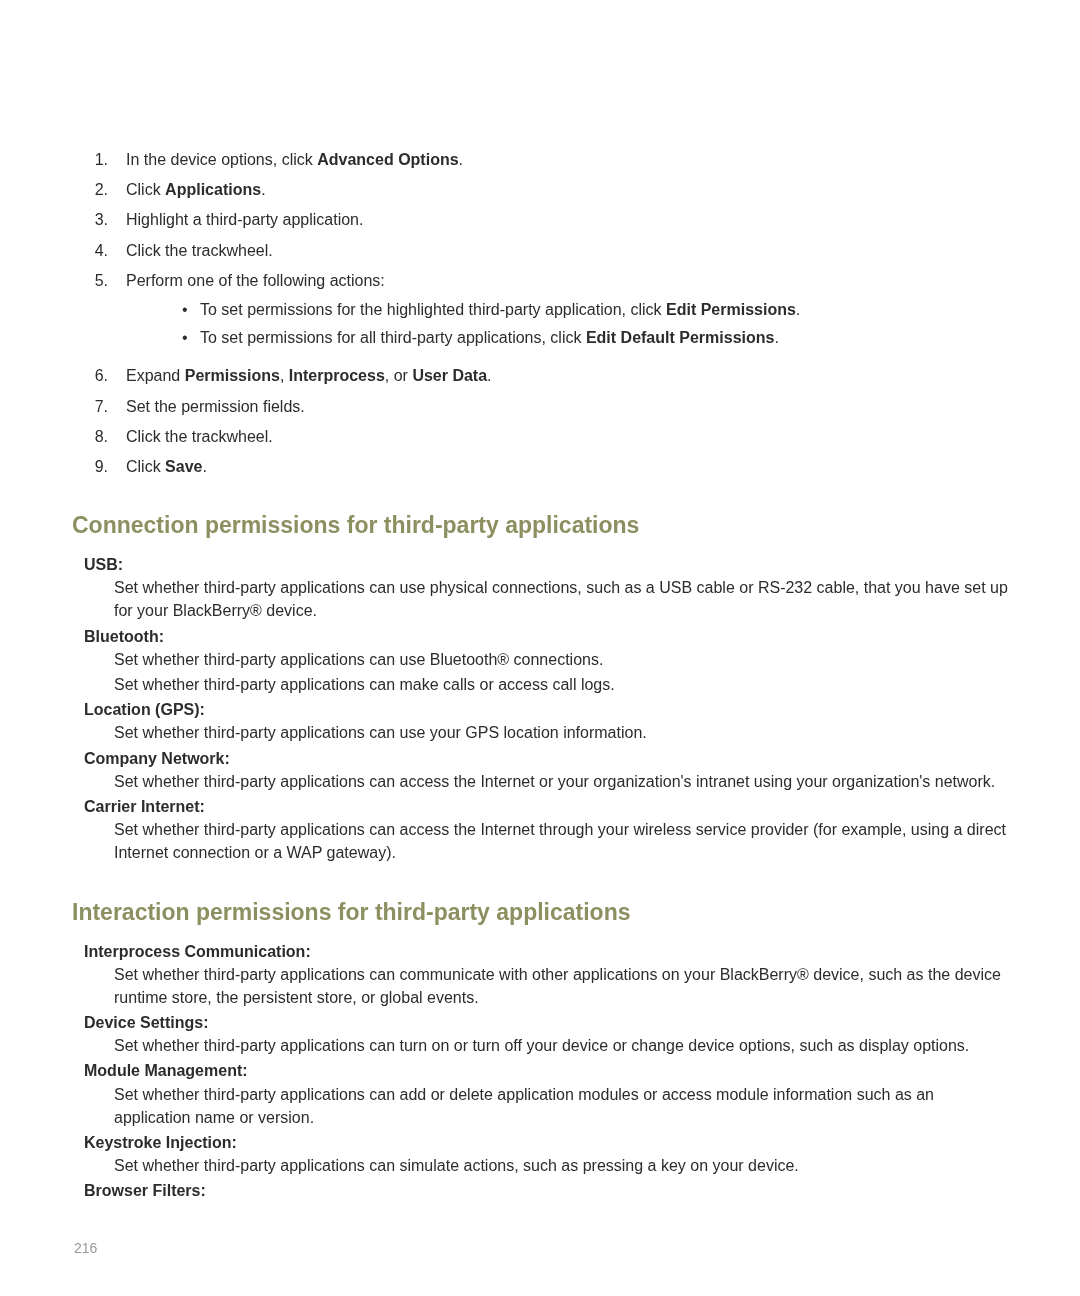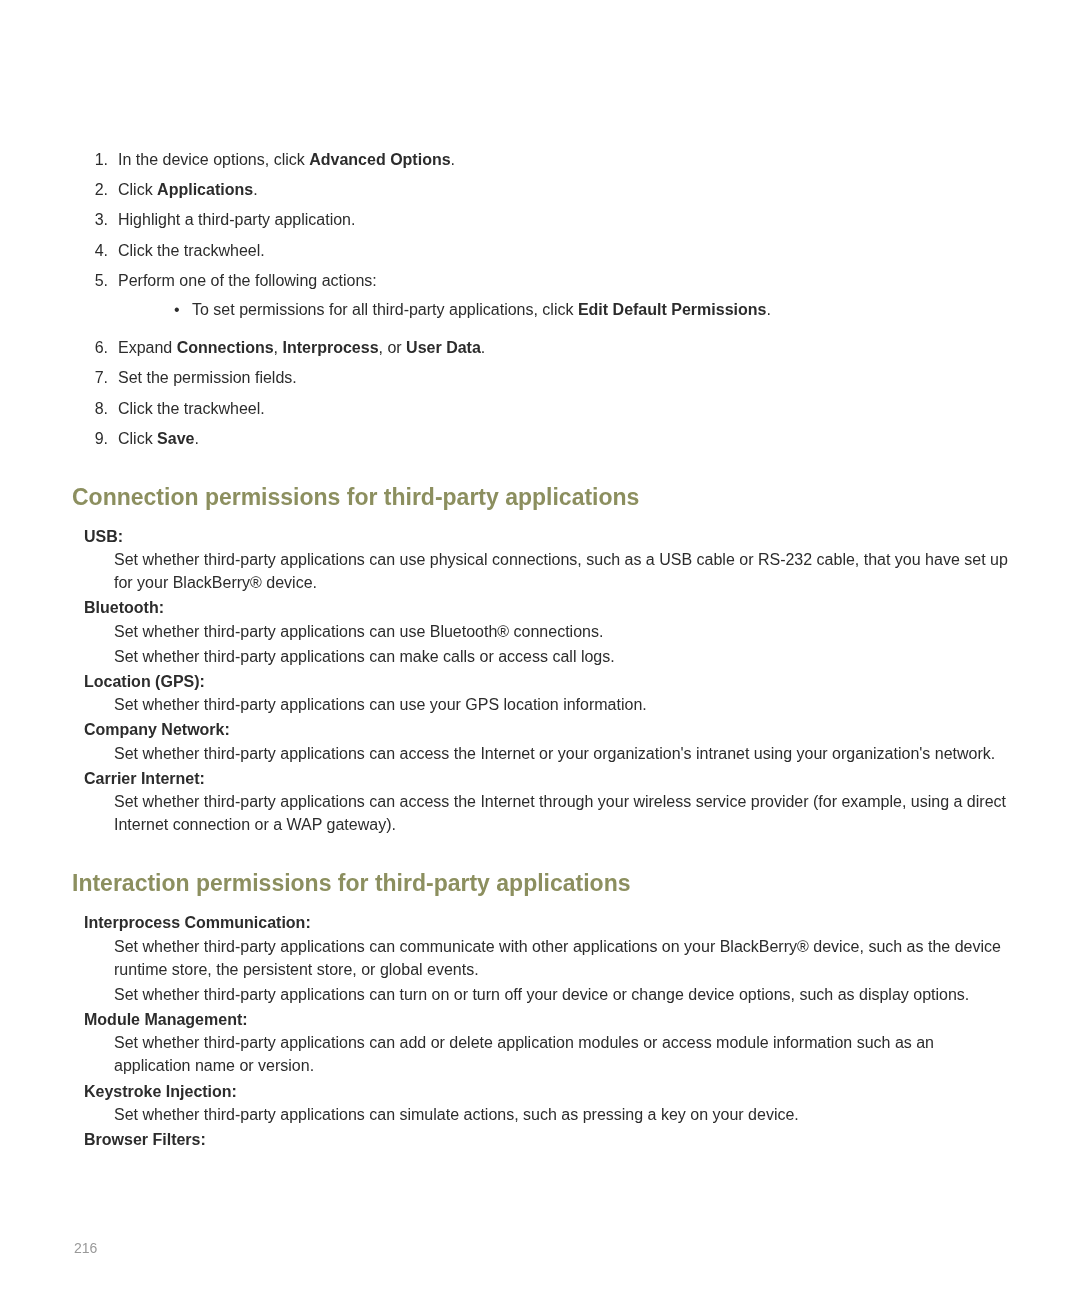--- a/index.html
+++ b/index.html
@@ -26,20 +26,21 @@
       font-size: 16px;
       line-height: 1.45;
     }
     .list-number {
       min-width: 30px;
       text-align: right;
       padding-right: 10px;
     }
     .list-content {
       flex: 1;
+      margin-left: 8px;
     }
     .bullet-list {
       list-style: none;
       margin-top: 6px;
       margin-left: 56px;
     }
     .bullet-list > li {
       display: flex;
       margin-bottom: 5px;
       font-size: 16px;
@@ -105,29 +106,32 @@
   <li>
     <span class="list-number">4.</span>
     <span class="list-content">Click the trackwheel.</span>
   </li>
   <li>
     <span class="list-number">5.</span>
     <span class="list-content">
       <span>Perform one of the following actions:</span>
       <ul class="bullet-list">
         <li>
+          <span><span>To set permissions for the highlighted third-party application, click </span><span class="bold">Edit Permissions</span><span>.</span></span>
+        </li>
+        <li>
           <span><span>To set permissions for all third-party applications, click </span><span class="bold">Edit Default Permissions</span><span>.</span></span>
         </li>
       </ul>
     </span>
   </li>
   <li style="margin-top:10px;">
     <span class="list-number">6.</span>
     <span class="list-content">
-      <span>Expand </span><span class="bold">Connections</span><span>, </span><span class="bold">Interprocess</span><span>, or </span><span class="bold">User Data</span><span>.</span>
+      <span>Expand </span><span class="bold">Permissions</span><span>, </span><span class="bold">Interprocess</span><span>, or </span><span class="bold">User Data</span><span>.</span>
     </span>
   </li>
   <li>
     <span class="list-number">7.</span>
     <span class="list-content">Set the permission fields.</span>
   </li>
   <li>
     <span class="list-number">8.</span>
     <span class="list-content">Click the trackwheel.</span>
   </li>
@@ -151,20 +155,21 @@
   <dt class="definition-term">Company Network:</dt>
   <dd class="definition-desc">Set whether third-party applications can access the Internet or your organization's intranet using your organization's network.</dd>
   <dt class="definition-term">Carrier Internet:</dt>
   <dd class="definition-desc">Set whether third-party applications can access the Internet through your wireless service provider (for example, using a direct Internet connection or a WAP gateway).</dd>
 </dl>
 
 <h2 class="section-heading">Interaction permissions for third-party applications</h2>
 <dl class="definition-list">
   <dt class="definition-term">Interprocess Communication:</dt>
   <dd class="definition-desc">Set whether third-party applications can communicate with other applications on your BlackBerry® device, such as the device runtime store, the persistent store, or global events.</dd>
+  <dt class="definition-term">Device Settings:</dt>
   <dd class="definition-desc">Set whether third-party applications can turn on or turn off your device or change device options, such as display options.</dd>
   <dt class="definition-term">Module Management:</dt>
   <dd class="definition-desc">Set whether third-party applications can add or delete application modules or access module information such as an application name or version.</dd>
   <dt class="definition-term">Keystroke Injection:</dt>
   <dd class="definition-desc">Set whether third-party applications can simulate actions, such as pressing a key on your device.</dd>
   <dt class="definition-term">Browser Filters:</dt>
 </dl>
 
 <div class="page-number">216</div>
 

